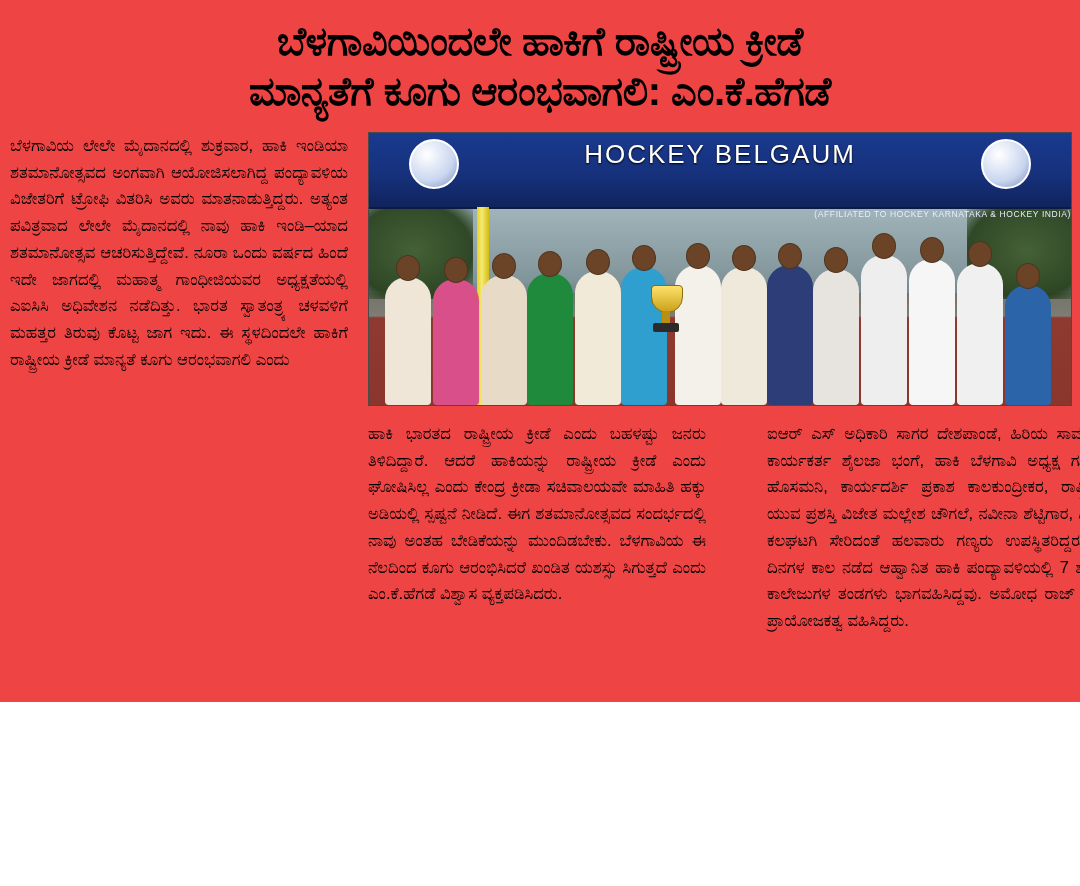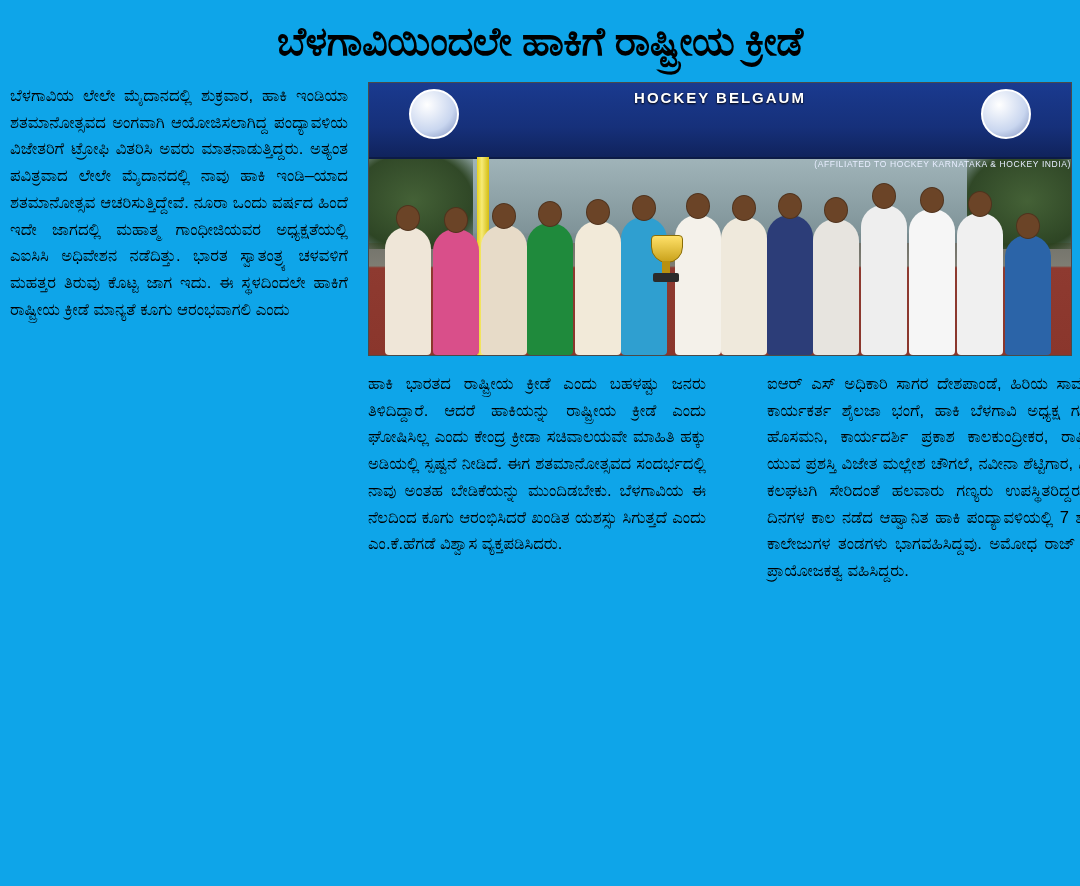--- a/index.html
+++ b/index.html
@@ -10,22 +10,22 @@
   body {
     width: 1080px;
     height: 886px;
     font-family: "Liberation Sans", sans-serif;
     color: #000000;
     overflow: hidden;
   }
   .page {
     position: relative;
     width: 1080px;
-    height: 886px;
-    background: #0ea5e9;
+    height: 702px;
+    background: #ef4444;
     box-sizing: border-box;
     padding: 8px 10px 0 10px;
   }
   .headline {
     text-align: center;
     font-weight: bold;
     font-size: 40px;
     line-height: 1.25;
     letter-spacing: -0.5px;
     color: #000;
@@ -81,22 +81,22 @@
     height: 74px;
     background: linear-gradient(#1a3a8f, #16307a 60%, #10235c);
     border-bottom: 2px solid #0c1b46;
   }
   .banner-title {
     position: absolute;
     left: 0; right: 0;
     top: 6px;
     text-align: center;
     color: #ffffff;
-    font-weight: bold;
-    font-size: 15px;
+    font-weight: normal;
+    font-size: 26px;
     letter-spacing: 2px;
     text-shadow: 0 1px 2px #000;
   }
   .banner-sub {
     position: absolute;
     left: 0; right: 0;
     top: 32px;
     text-align: right;
     color: #e7edff;
     font-size: 8.5px;
@@ -195,20 +195,21 @@
     border-radius: 2px;
   }
 </style>
 </head>
 <body>
 
 <div class="page">
 
   <div class="headline">
     <span class="line">ಬೆಳಗಾವಿಯಿಂದಲೇ ಹಾಕಿಗೆ ರಾಷ್ಟ್ರೀಯ ಕ್ರೀಡೆ</span>
+    <span class="line">ಮಾನ್ಯತೆಗೆ ಕೂಗು ಆರಂಭವಾಗಲಿ: ಎಂ.ಕೆ.ಹೆಗಡೆ</span>
   </div>
 
   <div class="body-area">
 
     <div class="photo">
       <div class="ground"></div>
       <div class="buildings"></div>
       <div class="tree-l"></div>
       <div class="tree-r"></div>
 

